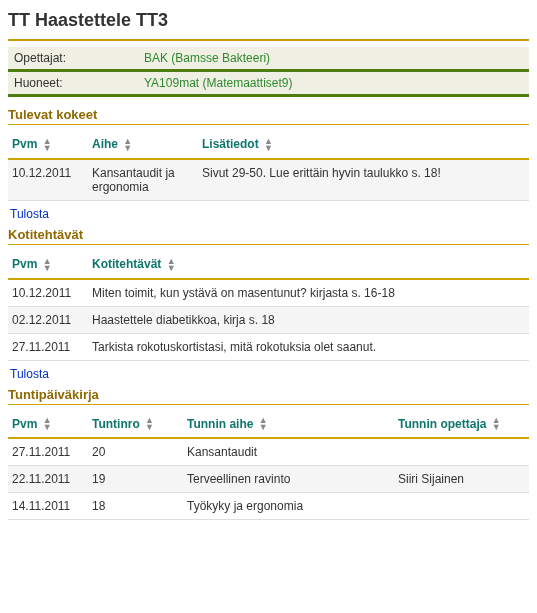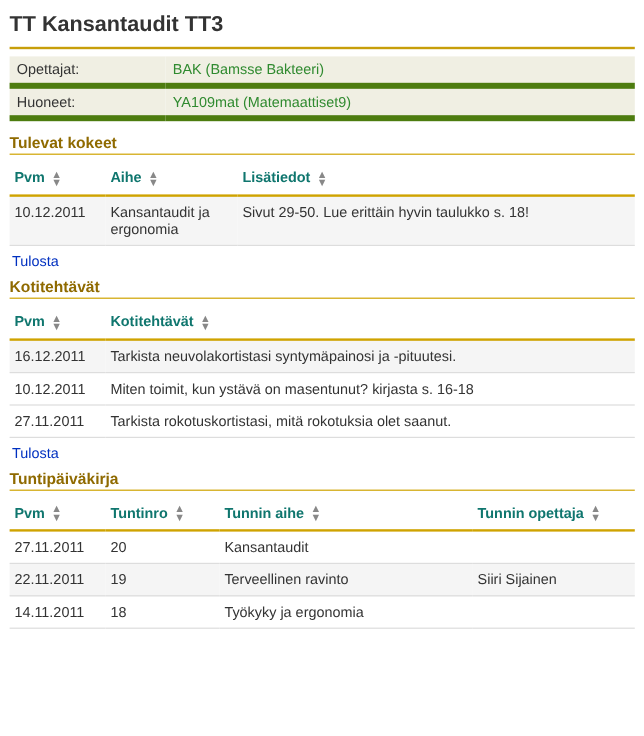--- a/index.html
+++ b/index.html
@@ -24,21 +24,21 @@
     margin: 0 0 6px 0;
   }
   .info-table {
     width: 100%;
     border-collapse: collapse;
     margin-bottom: 10px;
   }
   .info-table td {
     padding: 4px 6px;
     vertical-align: middle;
-    border-bottom: 5px solid #4d7c0f;
+    border-bottom: 3px solid #4d7c0f;
   }
   .info-table tr:nth-child(1),
   .info-table tr:nth-child(2) {
     background: #f0efe3;
   }
   .info-table td.label {
     width: 130px;
     color: #333;
   }
   .link-green {
@@ -93,21 +93,21 @@
     display: inline-block;
     margin: 6px 0 0 2px;
   }
   .col-pvm { width: 80px; }
 </style>
 </head>
 <body>
 
 
 
-<h1>TT Kansantaudit TT3</h1>
+<h1>TT Haastettele TT3</h1>
 <hr class="orange-rule">
 
 
 <table class="info-table">
   <tbody id="info-body">
       <tr>
         <td class="label">Opettajat:</td>
         <td><a href="#" class="link-green">BAK (Bamsse Bakteeri)</a></td>
       </tr>
       <tr>
@@ -157,27 +157,27 @@
         <span>Pvm</span>
         <span class="sort-icon"></span>
       </th>
       <th>
         <span>Kotitehtävät</span>
         <span class="sort-icon"></span>
       </th>
     </tr>
   </thead>
   <tbody id="homework-body">
-      <tr class="alt">
-        <td>16.12.2011</td>
-        <td>Tarkista neuvolakortistasi syntymäpainosi ja -pituutesi.</td>
-      </tr>
       <tr>
         <td>10.12.2011</td>
         <td>Miten toimit, kun ystävä on masentunut? kirjasta s. 16-18</td>
+      </tr>
+      <tr class="alt">
+        <td>02.12.2011</td>
+        <td> Haastettele diabetikkoa, kirja s. 18</td>
       </tr>
       <tr>
         <td>27.11.2011</td>
         <td>Tarkista rokotuskortistasi, mitä rokotuksia olet saanut.</td>
       </tr>
     </tbody>
 </table>
 <a href="#" class="print-link">Tulosta</a>
 
 

